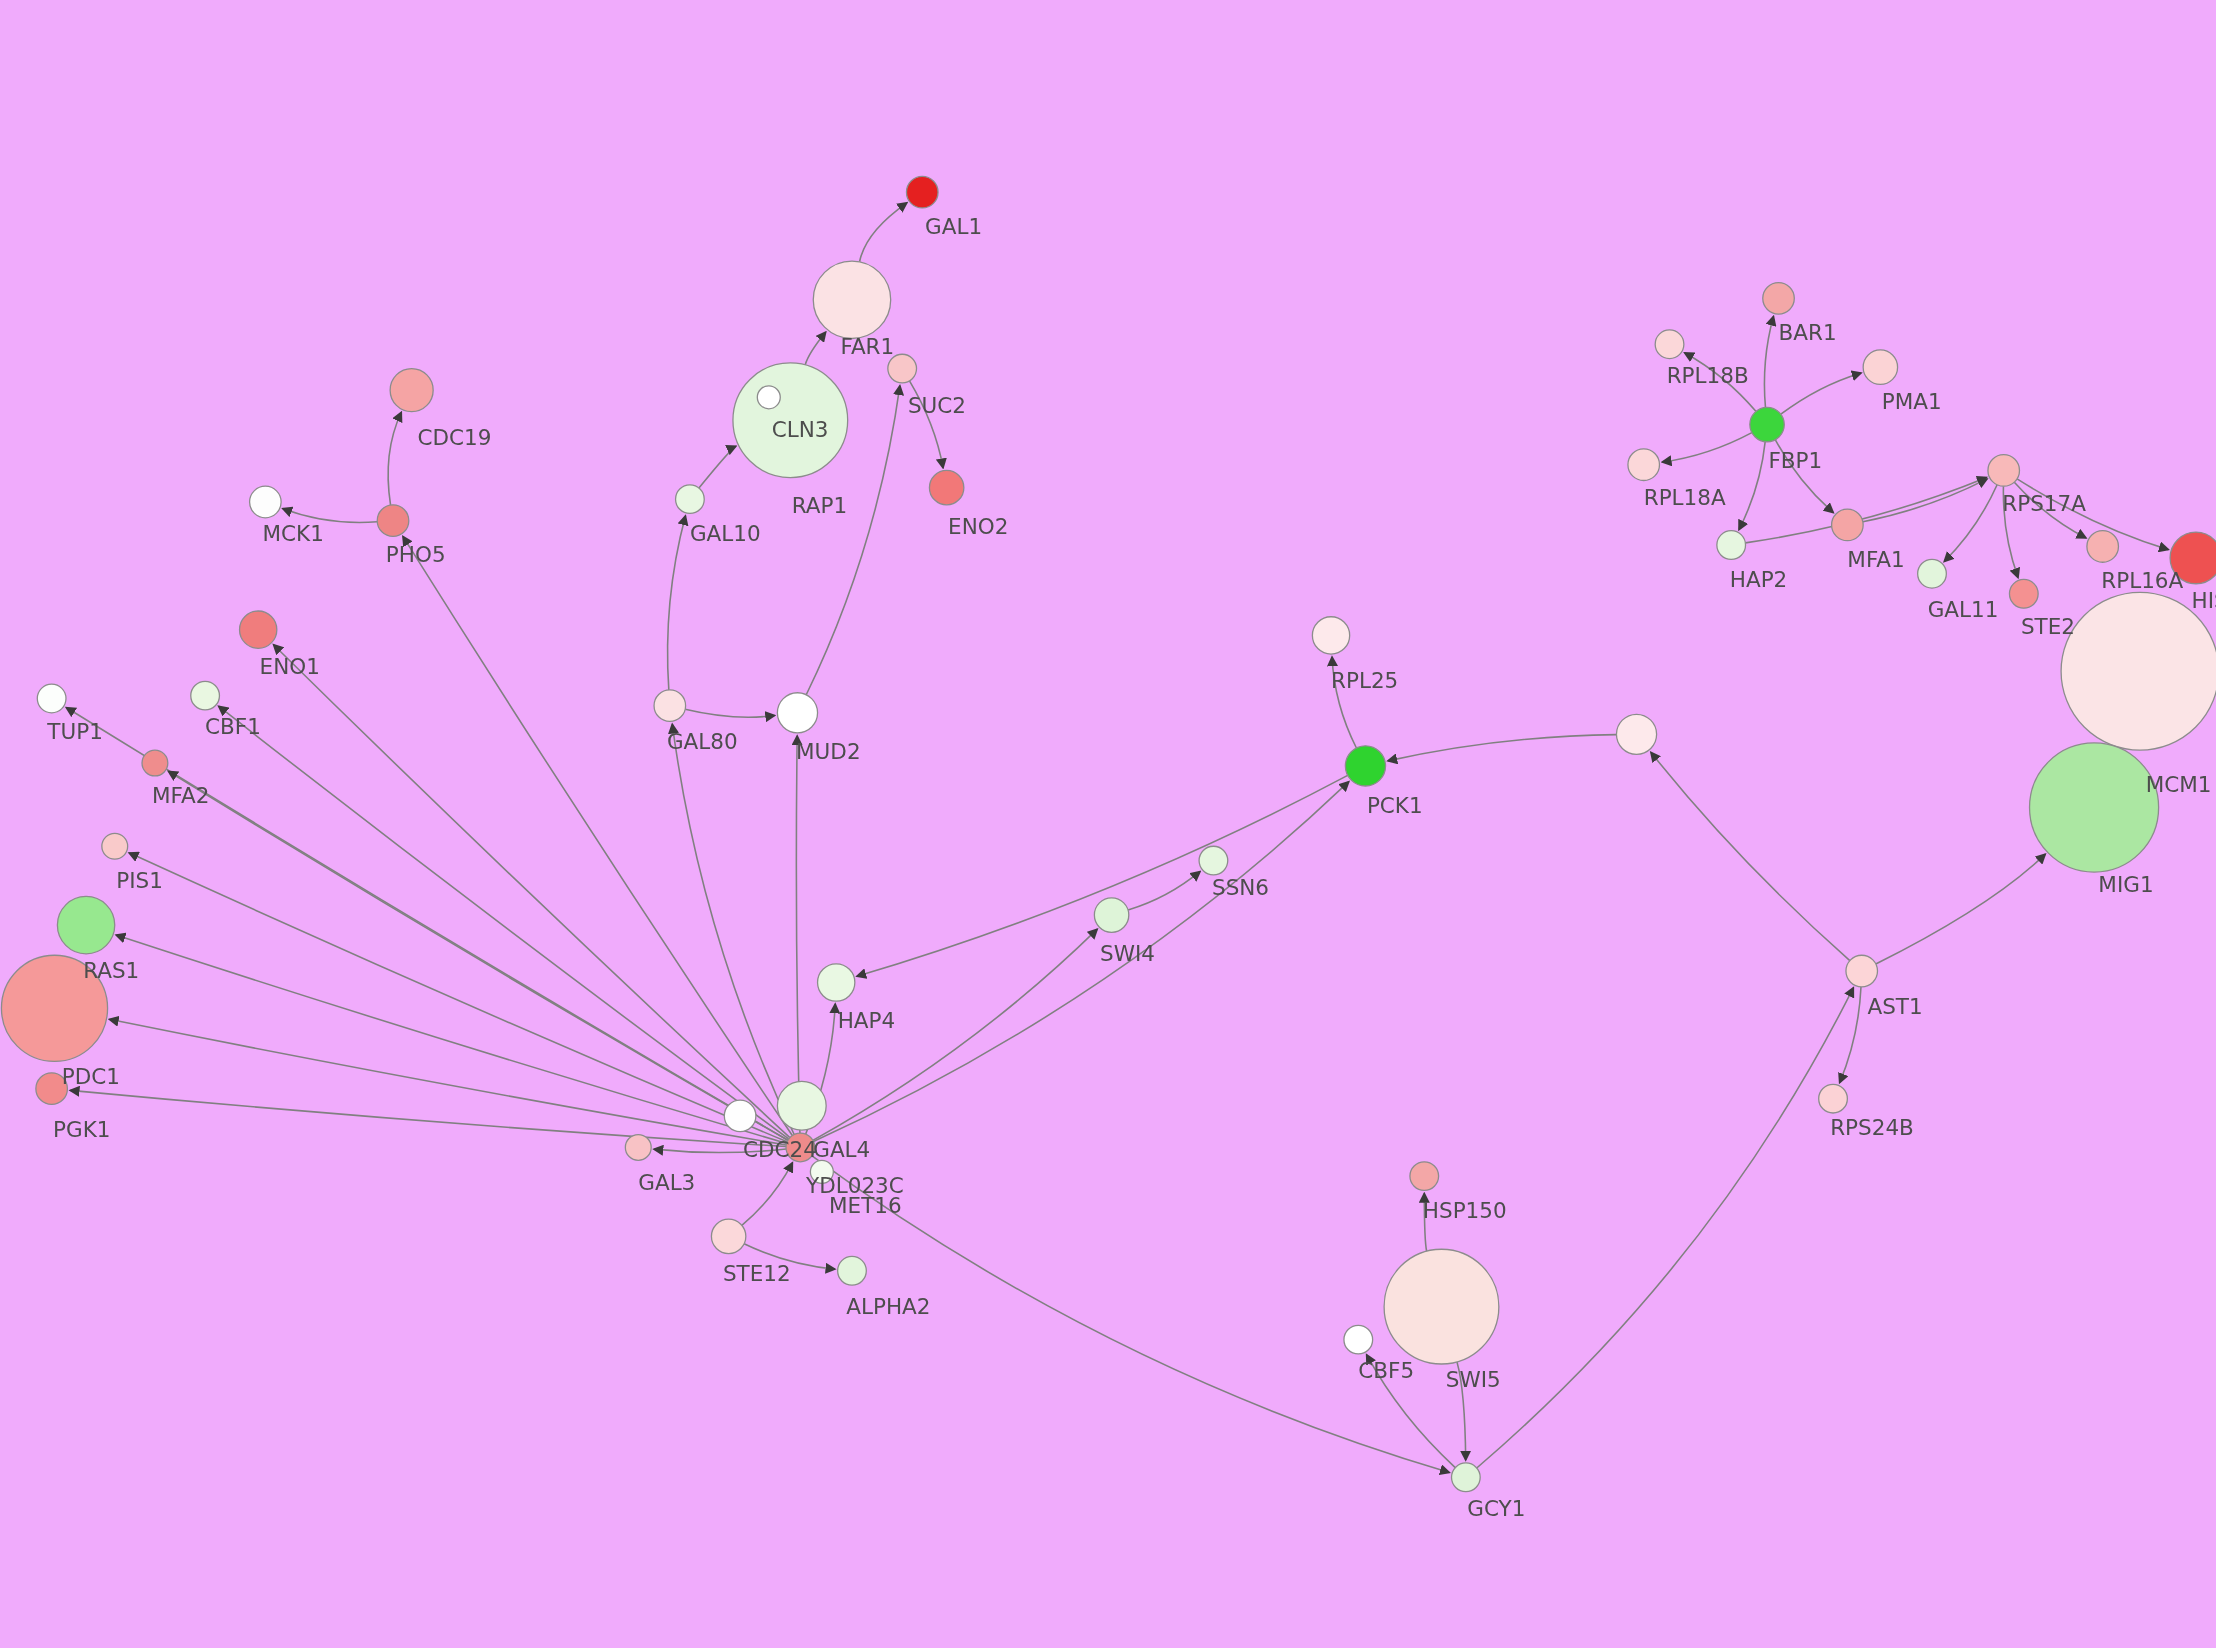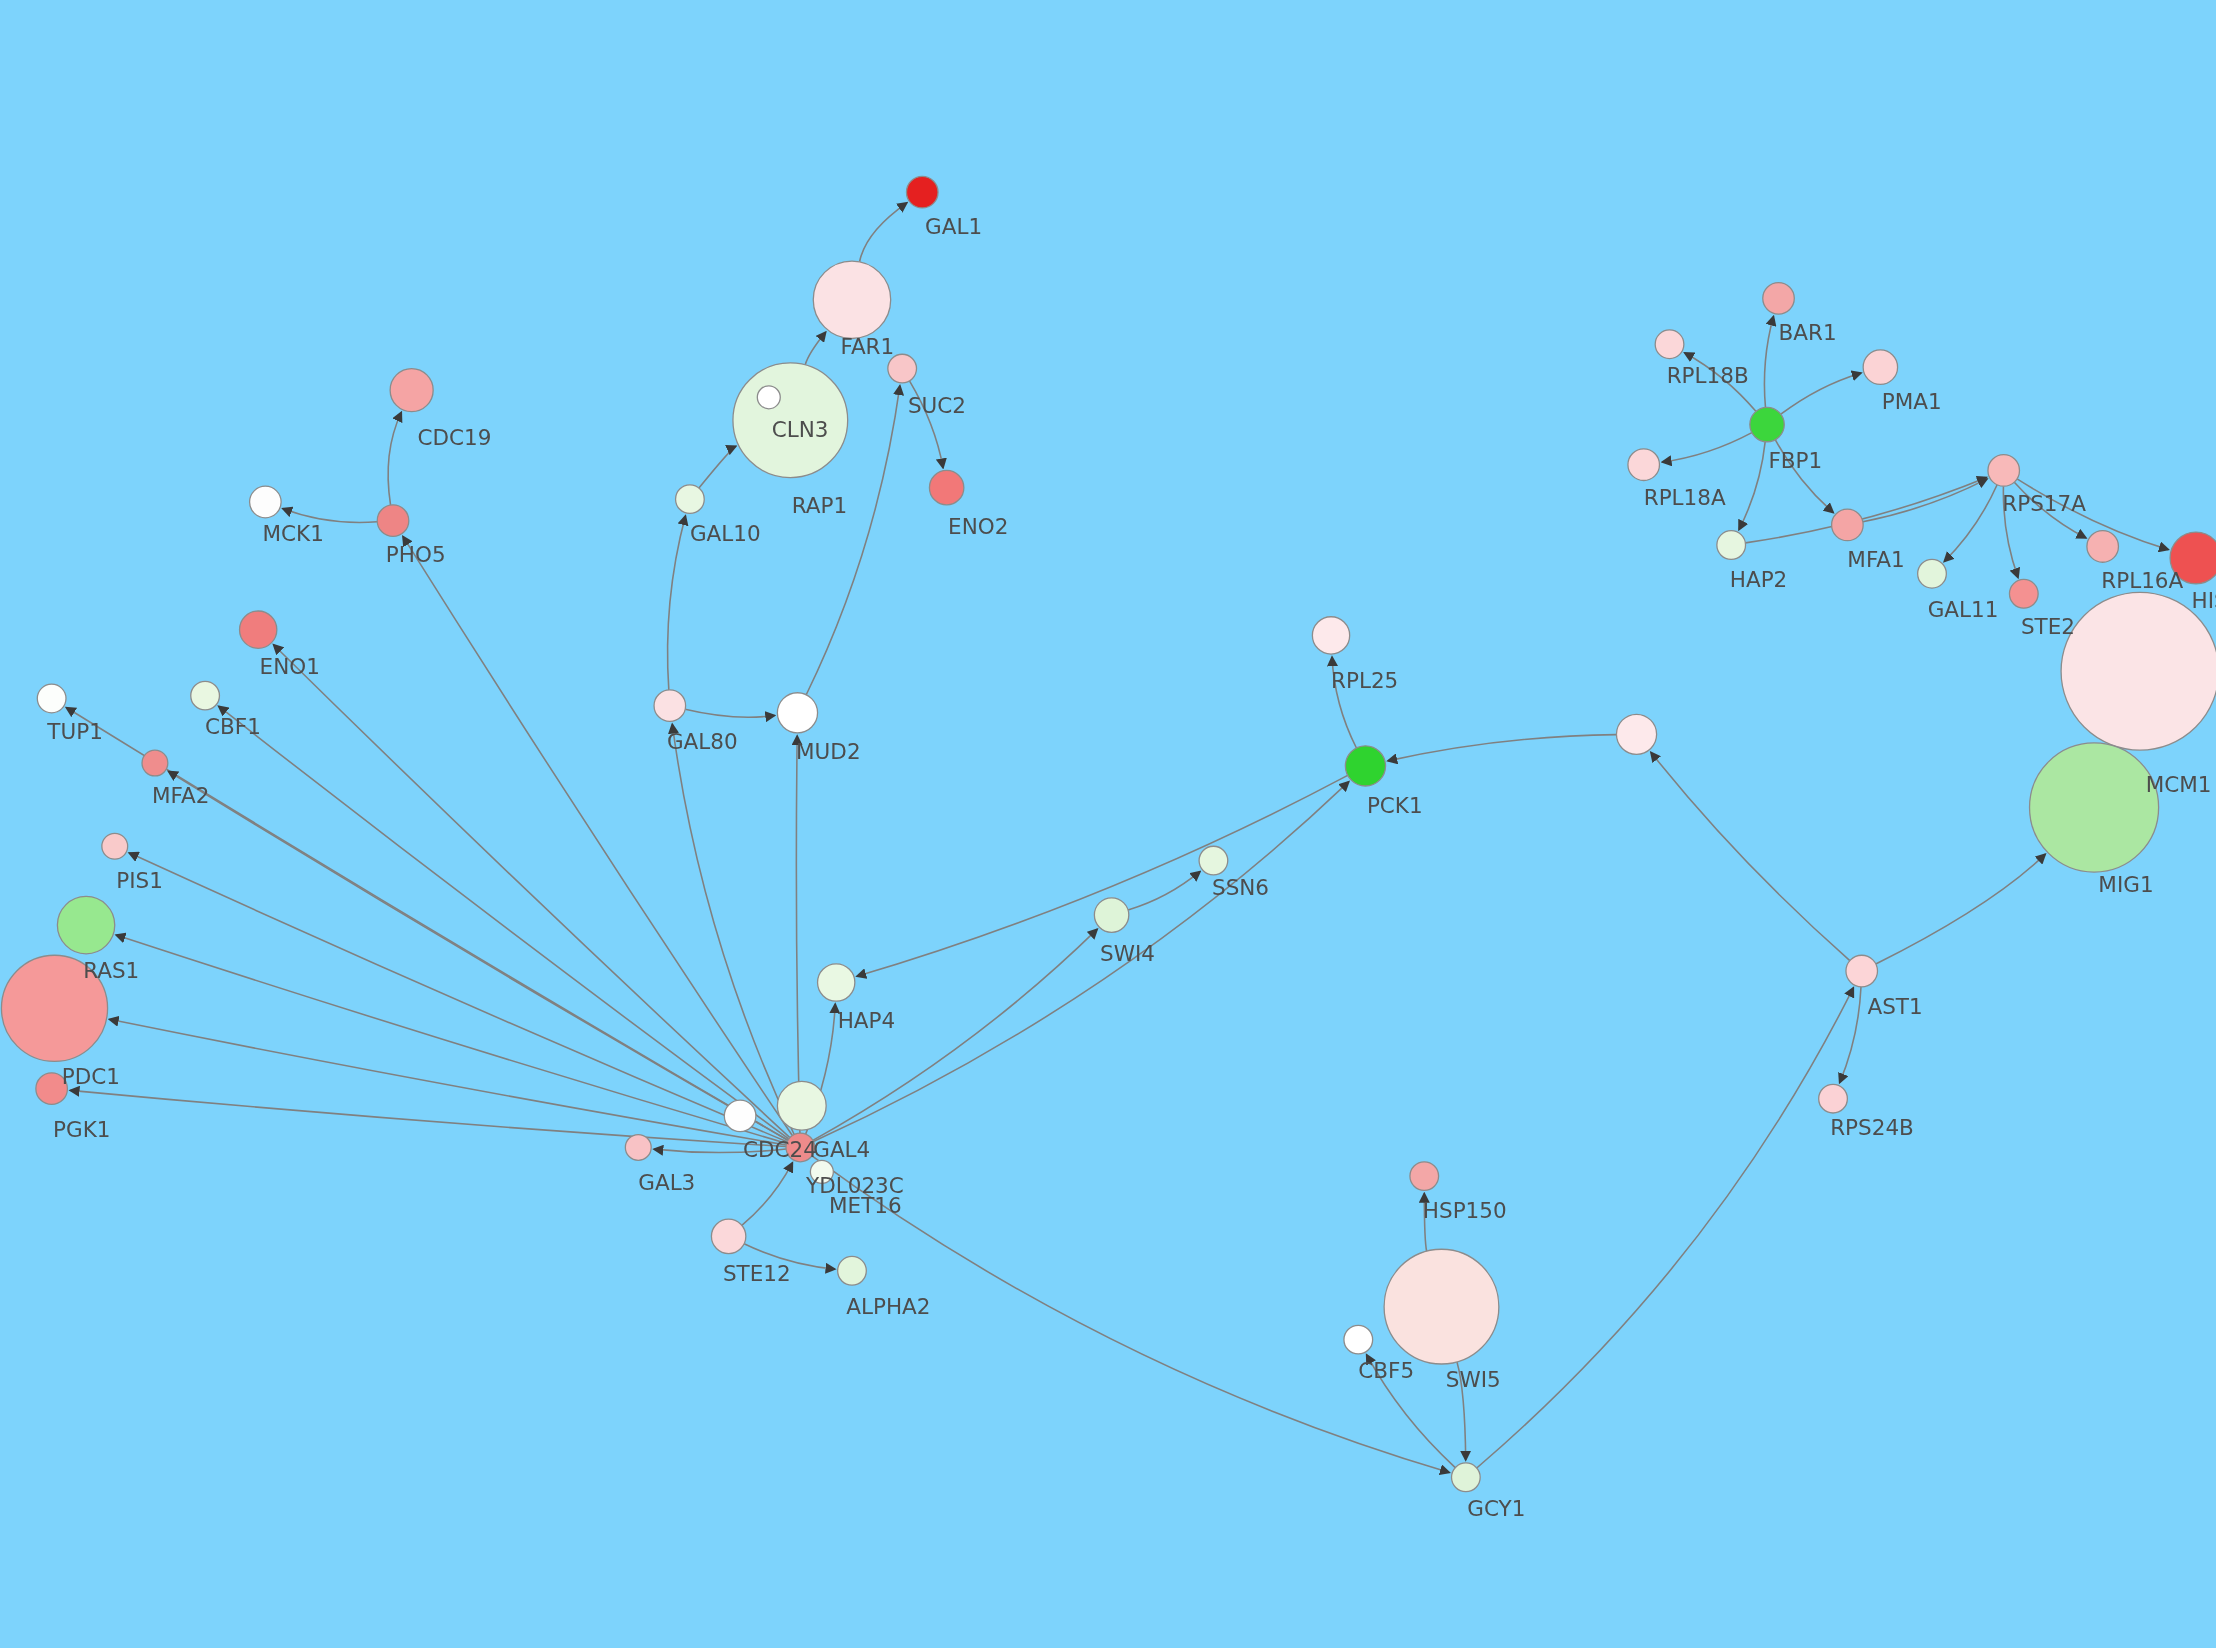--- a/index.html
+++ b/index.html
@@ -1,16 +1,16 @@
 <!DOCTYPE html>
 <html style="font-size:12.4px"><head>
 <meta charset="utf-8">
 <style>
   html,body{margin:0;padding:0;background:#ffffff;}
-  .canvas{width:2216px;height:1648px;overflow:hidden;background:#7dd3fc;}
+  .canvas{width:2216px;height:1648px;overflow:hidden;background:#f0abfc;}
   svg{display:block;}
   .edge{fill:none;stroke-width:1.1px;}
   .node{stroke-width:0.9px;}
   .nlabel{font-family:"DejaVu Sans", sans-serif;font-size:15px;}
 </style>
 </head>
 <body>
 
 <div class="canvas">
   <svg id="net" width="2216" height="1648" viewBox="0 0 1545 1149" xmlns="http://www.w3.org/2000/svg">

